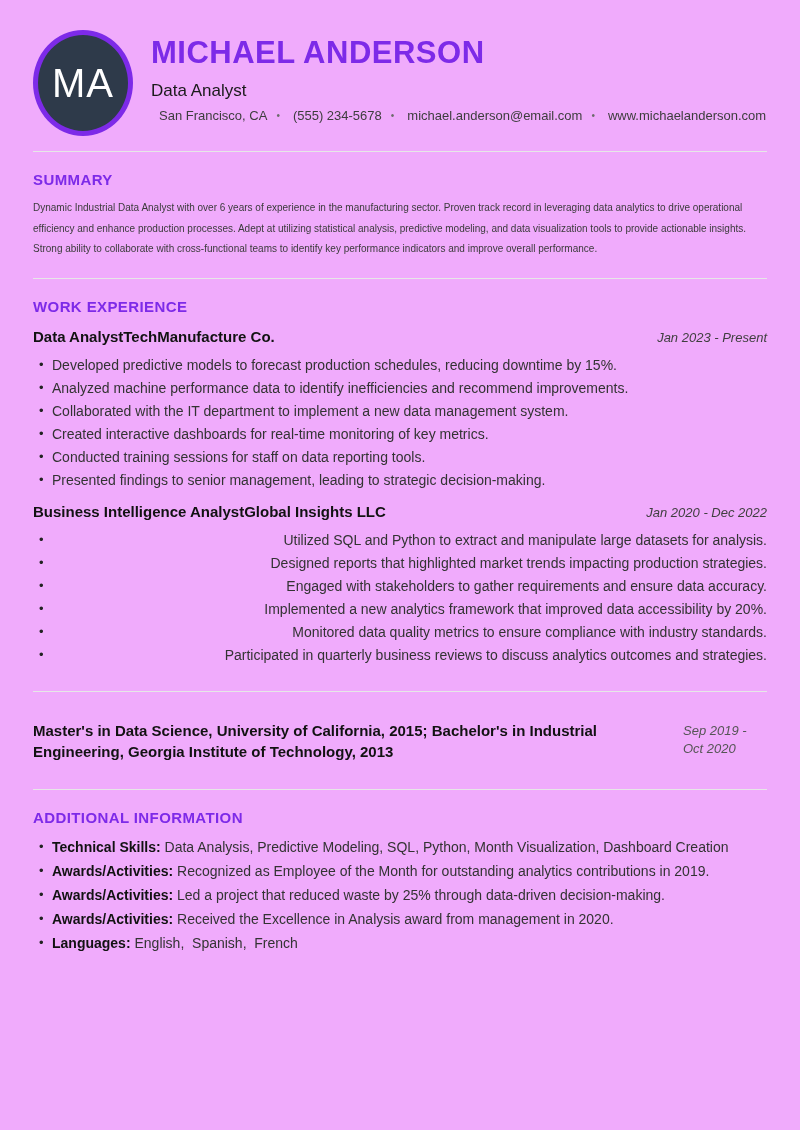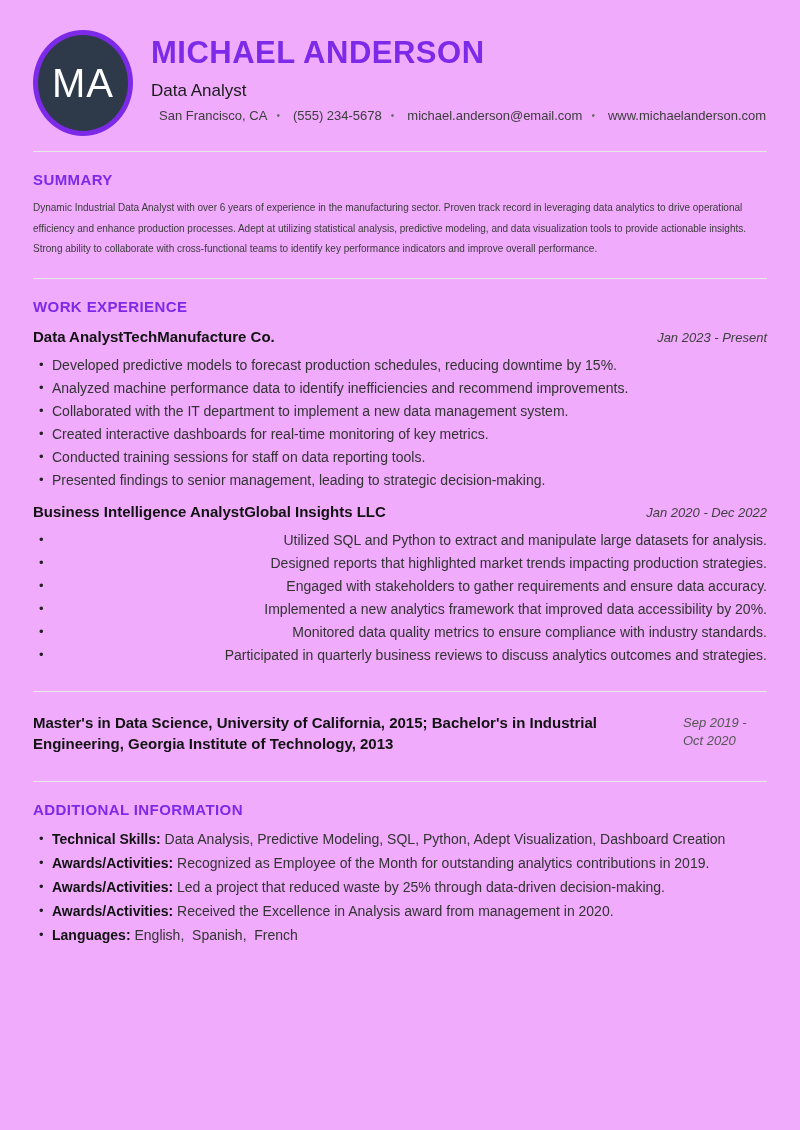--- a/index.html
+++ b/index.html
@@ -61,21 +61,21 @@
     margin-bottom: 3px;
     color: #333;
   }
   ul.bullets li::before {
     content: "•";
     position: absolute; left: 6px; top: 0;
     font-size: 13px; color: #222;
   }
   .job-block-2 { margin-top: 6px; text-align: right; }
 
-  .edu-row { display: flex; justify-content: space-between; margin-top: 20px; }
+  .edu-row { display: flex; justify-content: space-between; margin-top: 28px; }
   .edu-degree { font-size: 15px; font-weight: 700; color: #121212; line-height: 21.5px; max-width: 630px; }
   .edu-dates { width: 84px; font-size: 13px; font-style: italic; color: #555; line-height: 18px; padding-top: 2px; }
 
   ul.addl { list-style: none; margin-top: 11px; }
   ul.addl li {
     position: relative;
     padding-left: 19px;
     font-size: 14px; line-height: 20px;
     margin-bottom: 4px;
     color: #333;
@@ -160,21 +160,21 @@
       <div class="edu-degree">Master's in Data Science, University of California, 2015; Bachelor's in Industrial Engineering, Georgia Institute of Technology, 2013</div>
       <div class="edu-dates">Sep 2019 - Oct 2020</div>
     </div>
   </section>
 
   <hr class="divider hr-wide">
 
   <section>
     <h2 class="section-heading">ADDITIONAL INFORMATION</h2>
     <ul class="addl">
-      <li><span class="lbl">Technical Skills:</span> <span class="txt">Data Analysis, Predictive Modeling, SQL, Python, Adept Visualization, Dashboard Creation</span></li>
+      <li><span class="lbl">Technical Skills:</span> <span class="txt">Data Analysis, Predictive Modeling, SQL, Python, Month Visualization, Dashboard Creation</span></li>
       <li><span class="lbl">Awards/Activities:</span> <span class="txt">Recognized as Employee of the Month for outstanding analytics contributions in 2019.</span></li>
       <li><span class="lbl">Awards/Activities:</span> <span class="txt">Led a project that reduced waste by 25% through data-driven decision-making.</span></li>
       <li><span class="lbl">Awards/Activities:</span> <span class="txt">Received the Excellence in Analysis award from management in 2020.</span></li>
       <li><span class="lbl">Languages:</span> <span class="txt">English,  Spanish,  French</span></li>
     </ul>
   </section>
 
 </div>
 
 </body></html>

